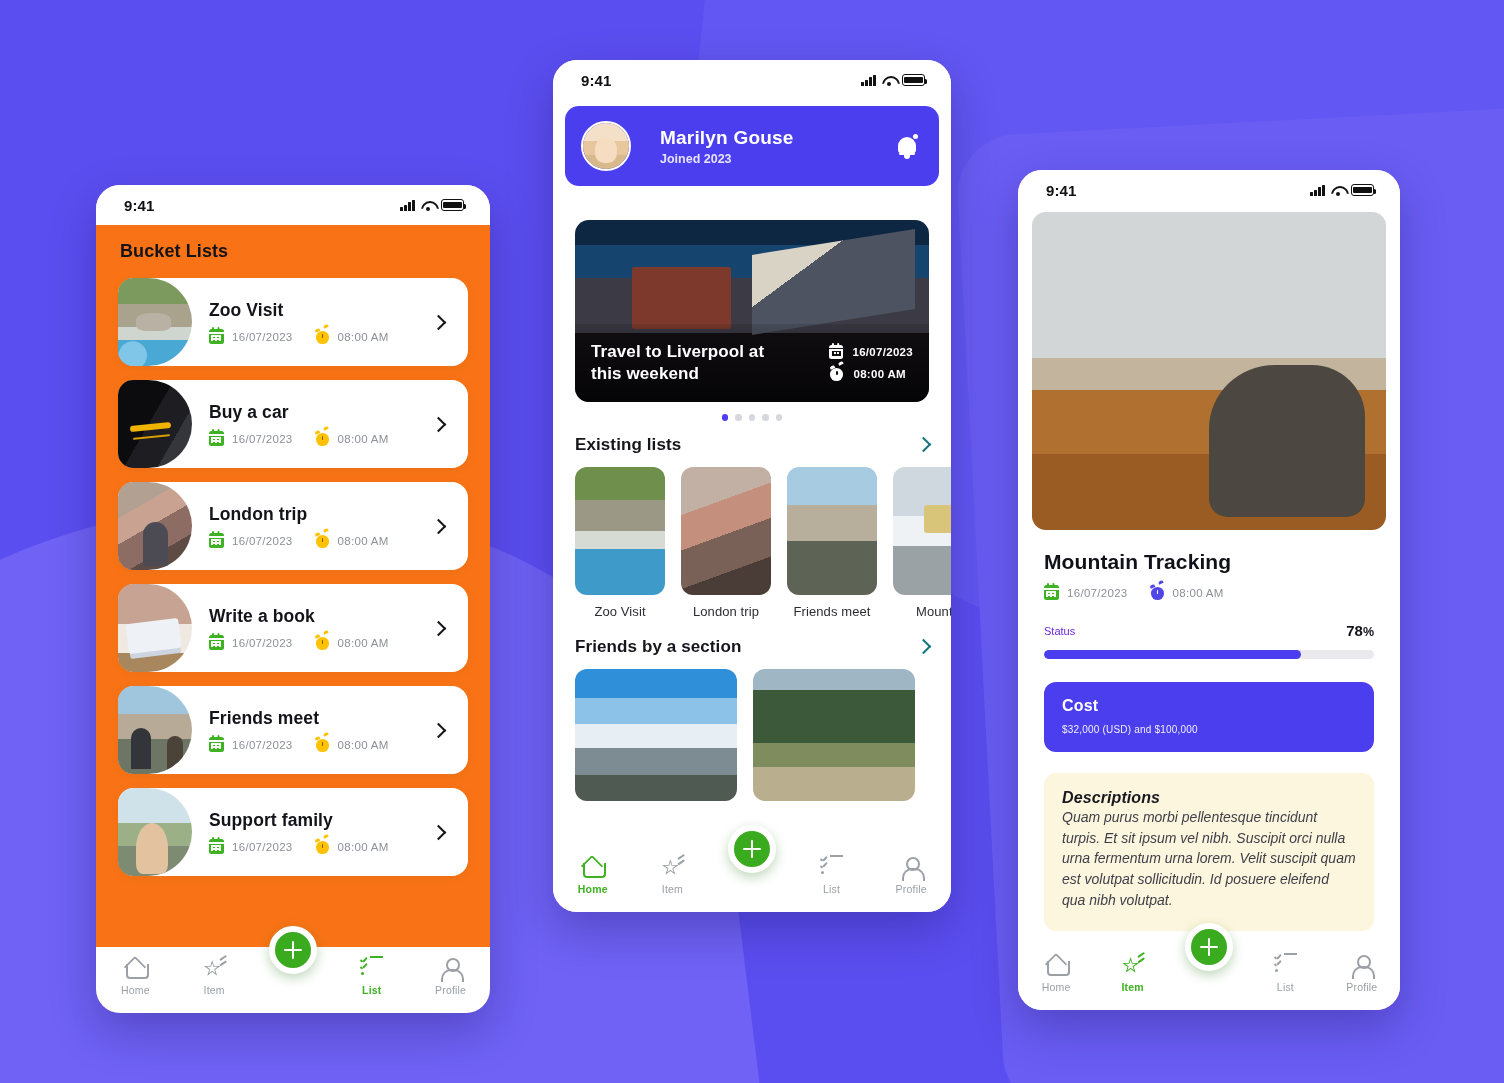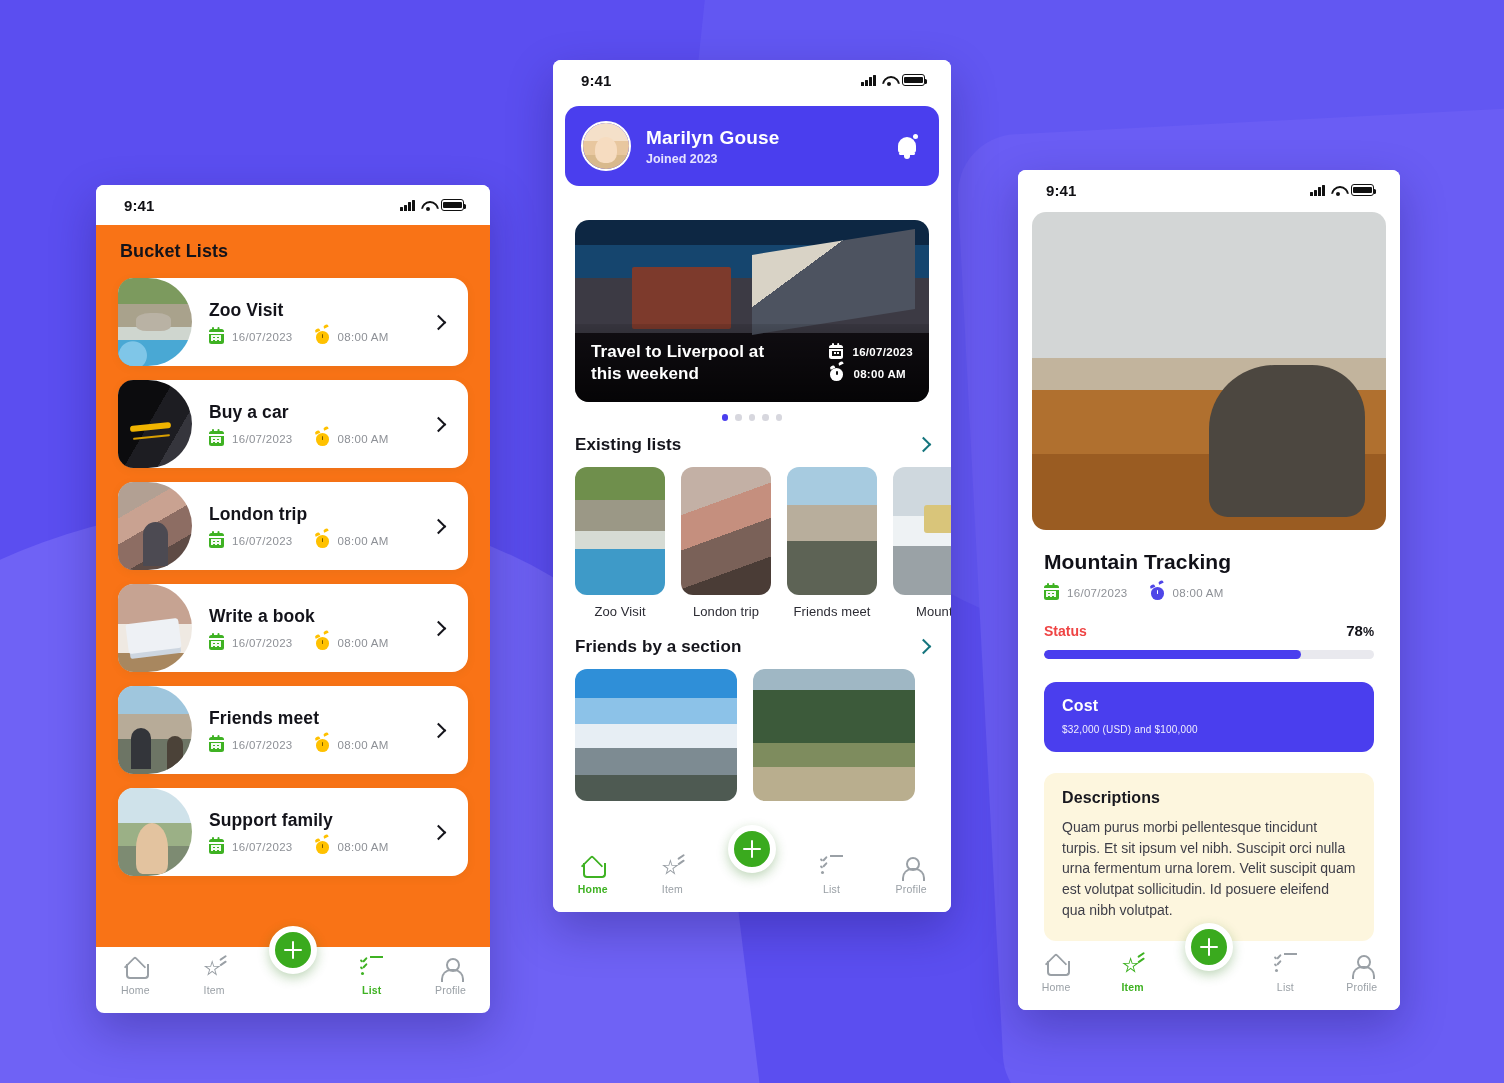--- a/index.html
+++ b/index.html
@@ -25,21 +25,21 @@
   .deco-3 {
     left: 980px; top: 120px; width: 640px; height: 980px;
     background: #6A5DF4; border-radius: 60px;
     transform: rotate(-3deg);
   }
 
   
   .phone {
     position: absolute;
     background: #ffffff;
-    border-radius: 8px;
+    border-radius: 24px;
     overflow: hidden;
     box-shadow: 0 18px 46px rgba(23,12,90,.30);
   }
   #phone-list    { left: 96px;  top: 185px;  width: 394px; height: 828px; }
   #phone-home    { left: 553px; top: 60px;   width: 398px; height: 852px; }
   #phone-detail  { left: 1018px;top: 170px;  width: 382px; height: 840px; }
 
   
   .statusbar {
     height: 40px; display: flex; align-items: center;
@@ -138,21 +138,21 @@
   .profile-card {
     margin: 6px 12px 0; height: 80px; background:#4A3EEE; border-radius: 14px;
     display:flex; align-items:center; padding: 0 20px 0 16px;
   }
   .avatar {
     width: 50px; height:50px; border-radius:50%; flex-shrink:0;
     border: 2.5px solid #fff; overflow:hidden; position:relative;
   }
   .p-name { color:#fff; font-size:19px; font-weight:700; letter-spacing:.2px; }
   .p-sub  { color:#E6E3FF; font-size:12.5px; font-weight:600; margin-top:3px; }
-  .p-txt { flex:1; padding-left: 15px; }
+  .p-txt { flex:1; padding-left: 29px; }
   .bell { width:24px;height:26px;position:relative;flex-shrink:0; }
   .bell::before{
     content:"";position:absolute;left:3px;top:4px;width:18px;height:16px;background:#fff;
     border-radius:9px 9px 3px 3px;
   }
   .bell::after{content:"";position:absolute;left:4px;bottom:4.5px;width:16px;height:2.4px;background:#fff;border-radius:2px;}
   .bell i{position:absolute;left:9px;bottom:0px;width:6px;height:4px;background:#fff;border-radius:0 0 4px 4px;}
   .bell u{position:absolute;right:1px;top:1px;width:5px;height:5px;background:#fff;border-radius:50%;}
 
   .sec-head { display:flex; align-items:center; justify-content:space-between; padding: 0 22px; }
@@ -196,31 +196,31 @@
   .wide-img { width: 162px; height: 132px; border-radius: 12px; overflow:hidden; flex-shrink:0; position:relative; }
 
   
   
   
   .detail-body { height: 800px; background:#fff; position:relative; overflow:hidden; }
   .detail-hero { margin: 2px 14px 0; height: 318px; border-radius: 14px; overflow:hidden; position:relative; }
   .detail-title { font-size: 21px; font-weight:700; color:#111118; padding: 20px 26px 0; letter-spacing:.1px; }
   .detail-meta { display:flex; align-items:center; gap:8px; padding: 11px 26px 0; }
   .status-row { display:flex; align-items:center; justify-content:space-between; padding: 22px 26px 0; }
-  .status-lbl { font-size:14px; color:#ef4444;font-weight:bold; }
+  .status-lbl { font-size:11px; color:#6d28d9; }
   .status-val { font-size:15px; font-weight:700; color:#111118; }
   .status-val em { font-style:normal; font-weight:700; font-size:12.5px; }
   .bar { margin: 11px 26px 0; height: 9px; background:#E9E9EE; border-radius:6px; overflow:hidden; }
   .bar b { display:block; height:100%; background:#4A3EEE; border-radius:6px; }
   .cost-card { margin: 23px 26px 0; background:#4A3EEE; border-radius:12px; padding: 15px 18px 17px; }
   .cost-lbl { color:#fff; font-size:16px; font-weight:700; letter-spacing:.2px; }
   .cost-val { color:#F0EEFF; font-size:10px; margin-top:9px; letter-spacing:.2px; }
-  .desc-card { margin: 21px 26px 0; background:#FDF6DE; border-radius:12px; padding: 16px 18px 20px; }
+  .desc-card { margin: 21px 26px 0; background:#FDF6DE; border-radius:12px; padding: 16px 18px 20px; font-style: italic; }
   .desc-lbl { font-size:16px; font-weight:700; color:#18181f; letter-spacing:.1px; }
-  .desc-txt { font-size:14px; line-height:1.48; color:#3e3e48; margin-top:10px; }
+  .desc-txt { font-size:14px; line-height:1.48; color:#3e3e48; }
 
   
   .tabbar {
     position:absolute; left:0; right:0; bottom:0; height: 66px; background:#fff;
     display:flex; align-items:flex-start; padding-top: 9px; z-index:5;
     border-radius: 0 0 34px 34px;
   }
   .tab { flex:1; display:flex; flex-direction:column; align-items:center; gap:5px; }
   .tab.spacer { visibility:hidden; }
   .tab-lbl { font-size:10.5px; color:#9aa0a6; letter-spacing:.2px; }

